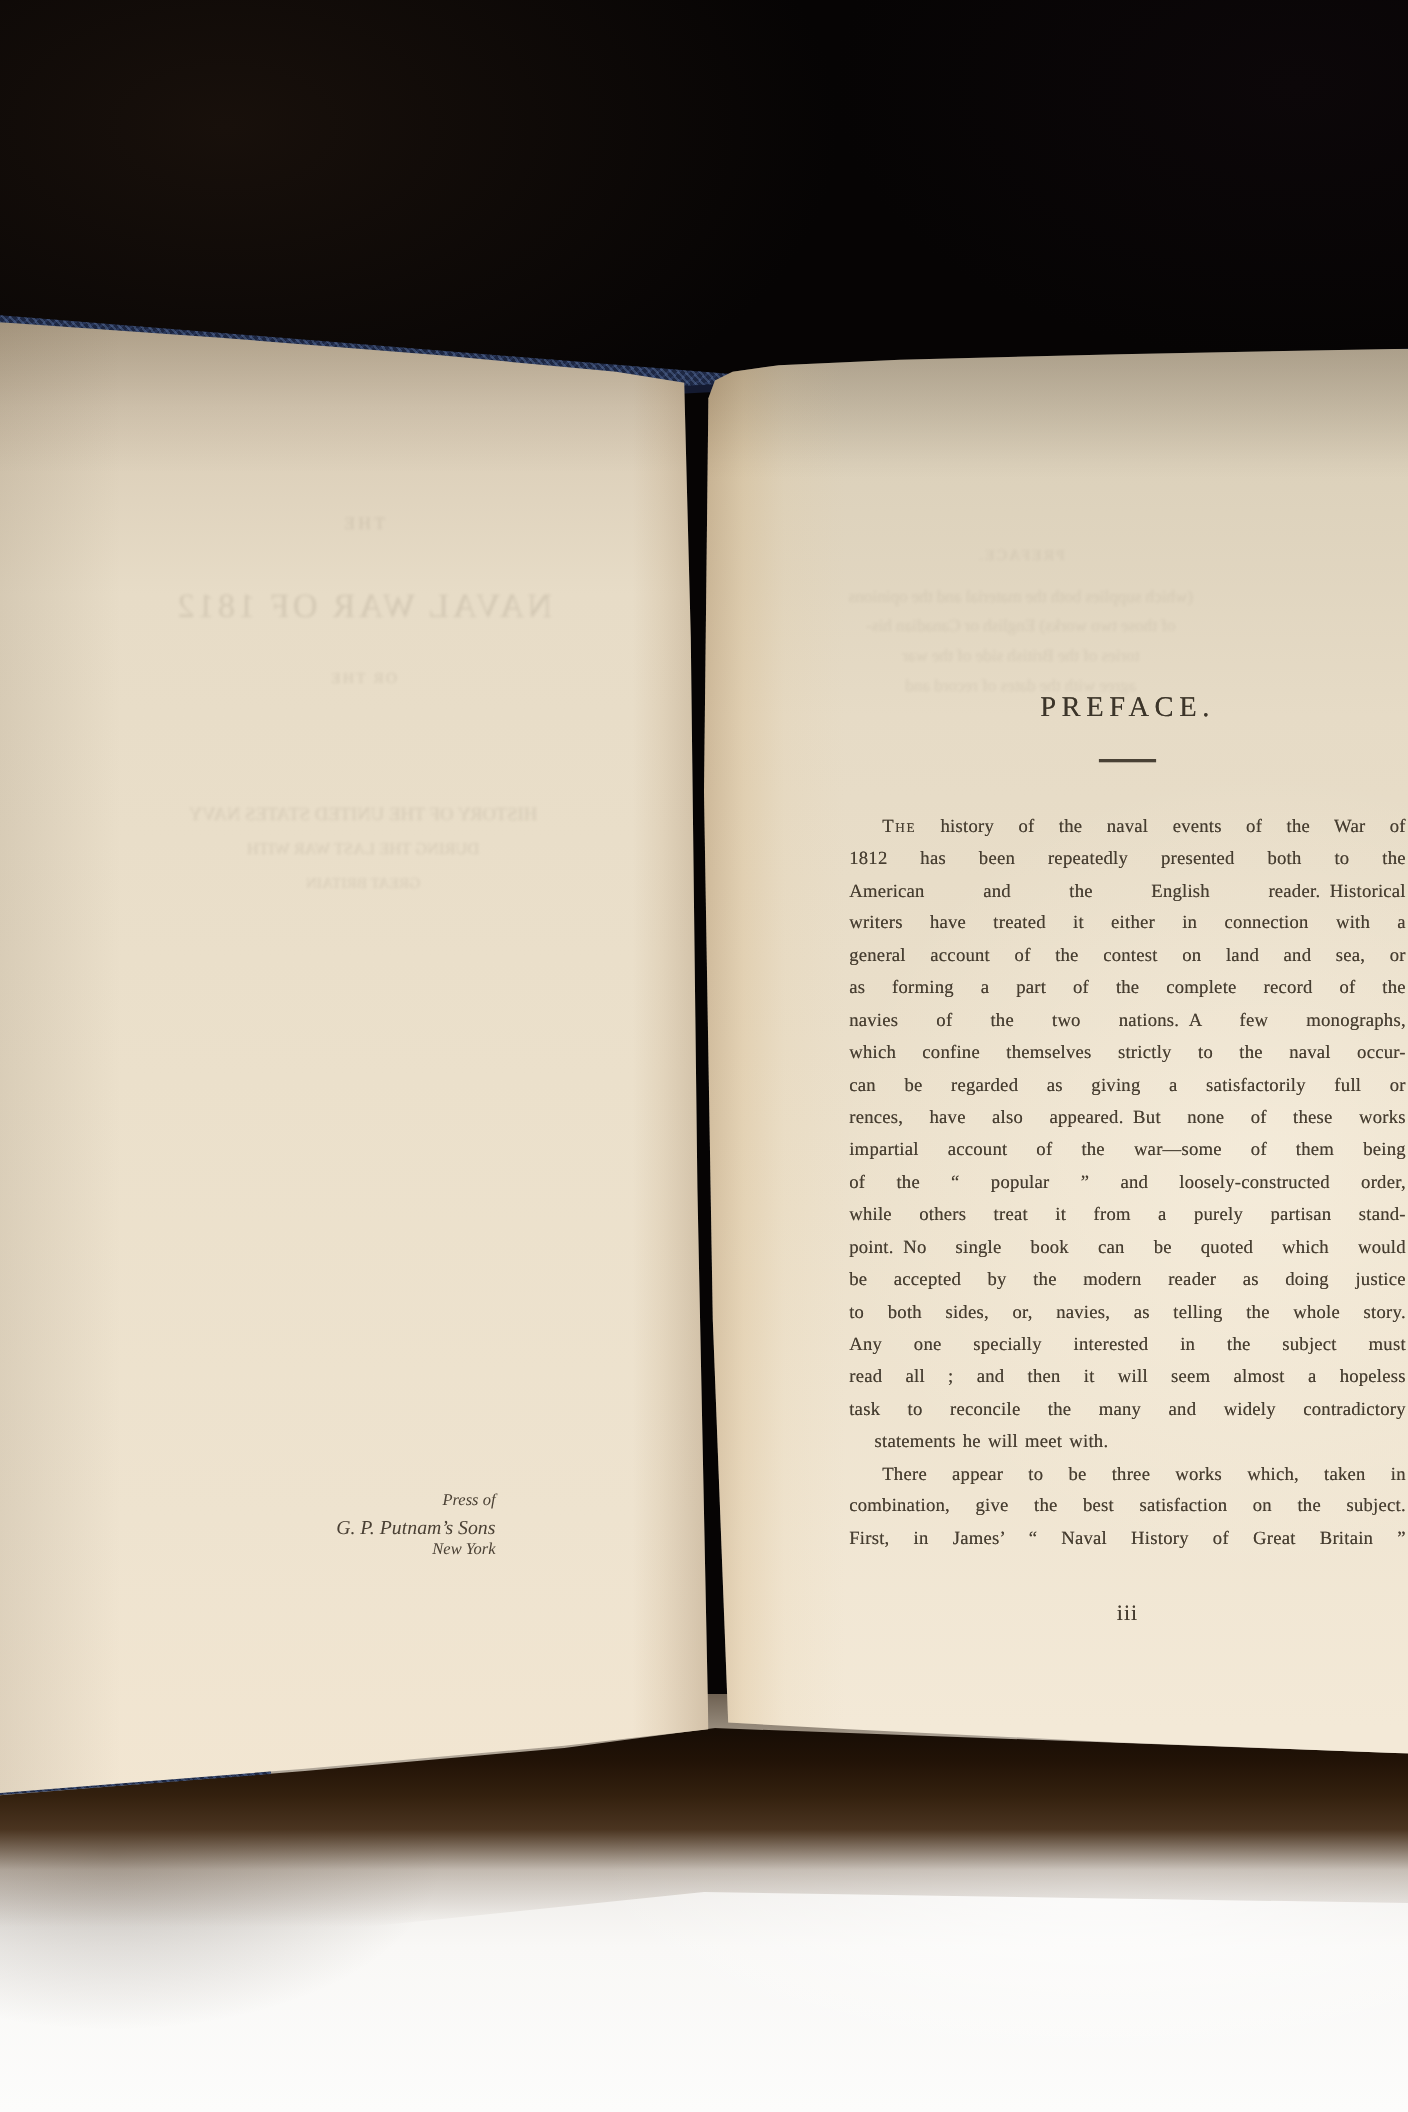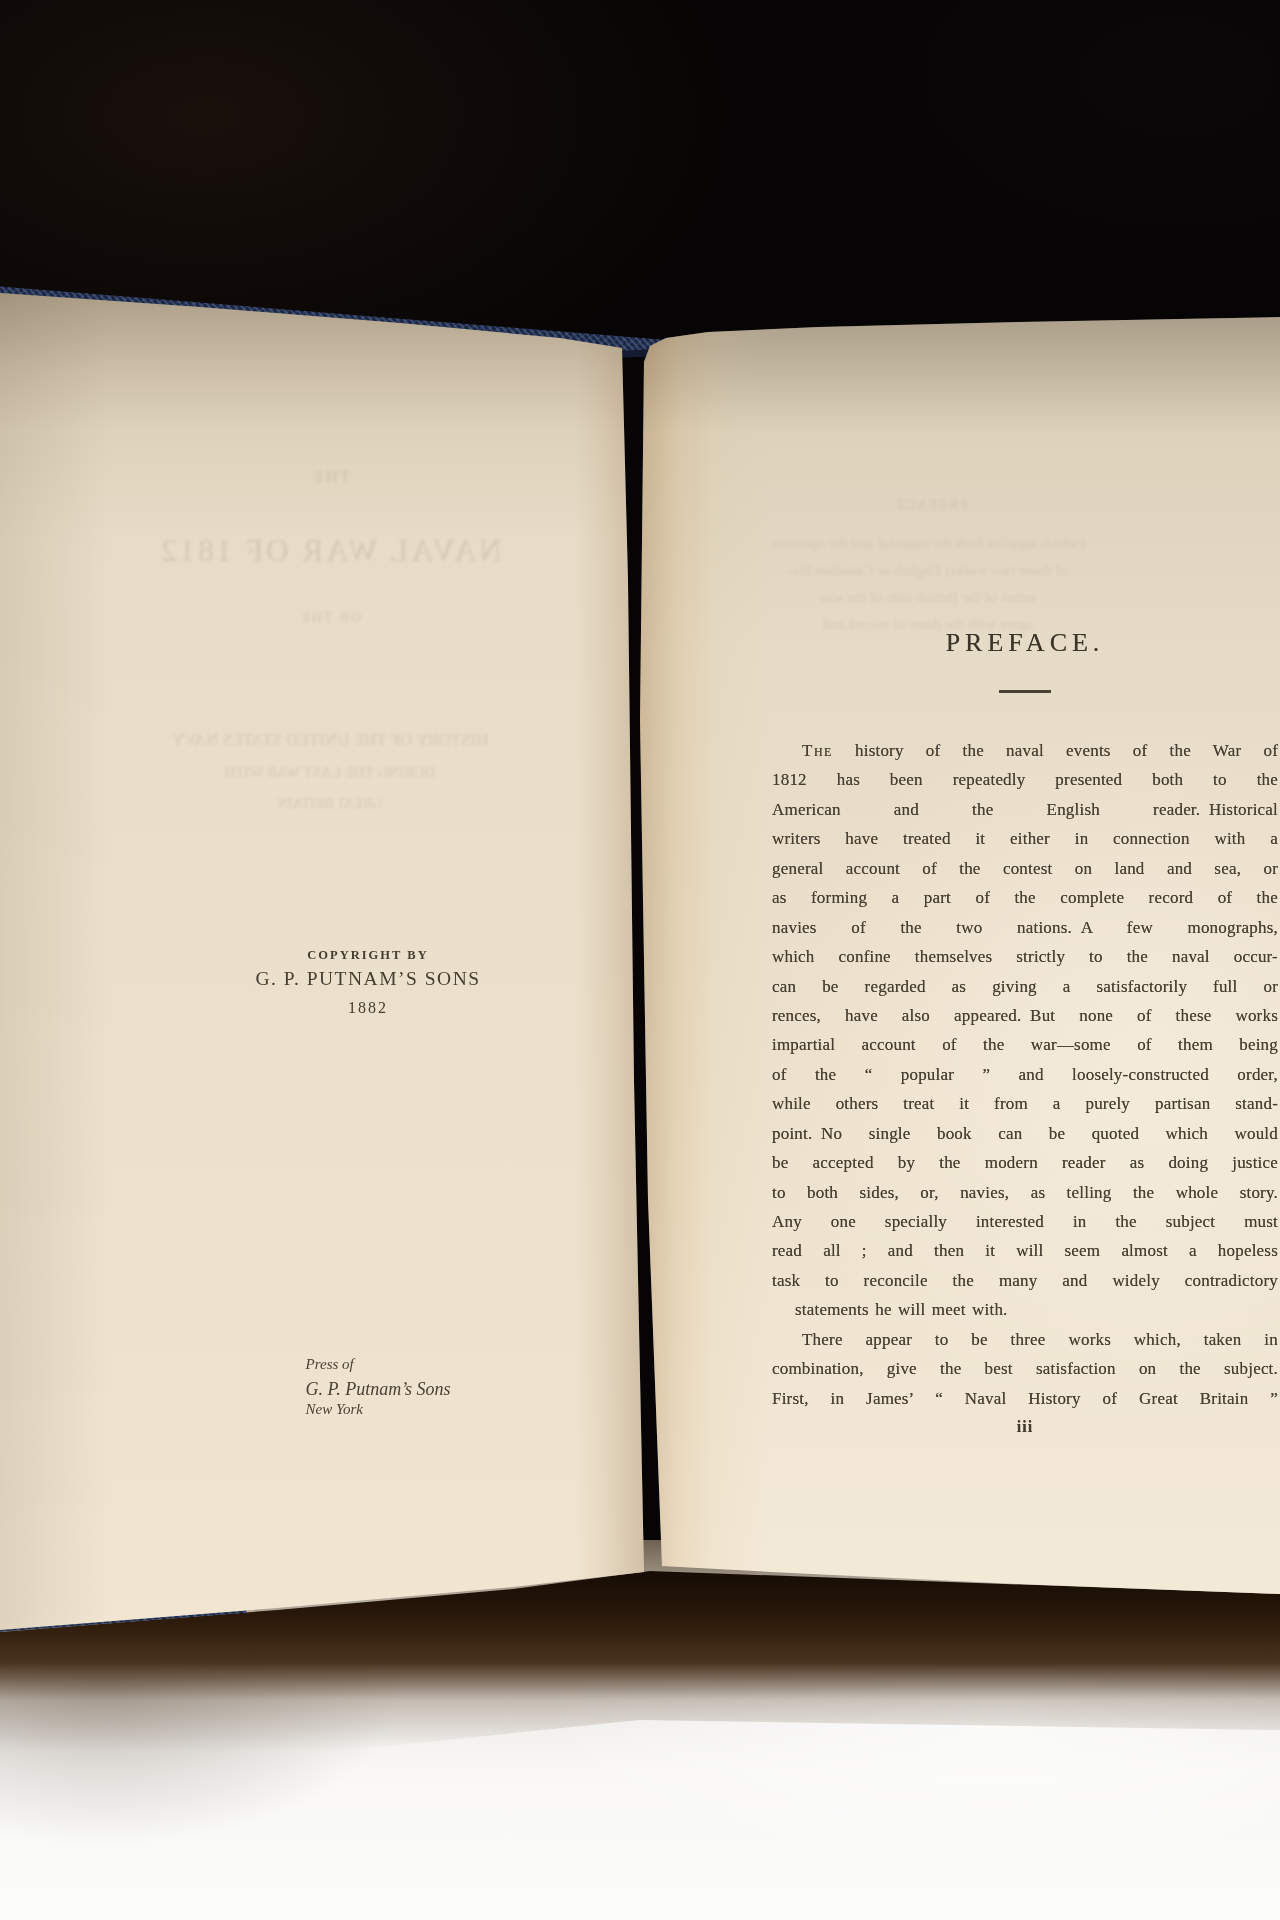--- a/index.html
+++ b/index.html
@@ -74,38 +74,38 @@
   .gr-line{font-size:15.5px;line-height:27px;}
   .gr-line:first-child{font-size:14px;letter-spacing:2px;margin-bottom:10px;}
 
   
   .copyright{position:absolute;left:368px;top:668px;transform:translateX(-50%);
              text-align:center;color:#453c30;}
   .copyright .l1{font-size:12.5px;font-weight:bold;letter-spacing:2px;}
   .copyright .l2{font-size:19.5px;letter-spacing:1.5px;margin-top:5px;}
   .copyright .l3{font-size:16px;letter-spacing:2px;margin-top:9px;}
   .imprint{position:absolute;left:378px;top:1076px;transform:translateX(-50%);
-           text-align:left;font-style:italic;color:#4a4034;}
+           text-align:right;font-style:italic;color:#4a4034;}
   .imprint .l1{font-size:15px;}
   .imprint .l2{font-size:18px;margin-top:6px;}
   .imprint .l3{font-size:15px;margin-top:1px;}
 
   
   .pcol{position:absolute;left:154px;width:506px;color:#473e31;
         text-shadow:0 0 .6px rgba(74,64,52,.75);}
   .preface-head{top:328px;text-align:center;font-size:26px;letter-spacing:5px;color:#3c352a;}
   .preface-rule{position:absolute;left:154px;top:390px;width:506px;}
   .preface-rule i{display:block;width:52px;height:3px;margin:0 auto;background:#494135;}
   .preface-body{top:436px;font-size:17px;line-height:29.45px;
                 letter-spacing:.2px;word-spacing:2px;}
   .bline{text-align:justify;text-align-last:justify;white-space:normal;height:29.45px;overflow:visible;}
   .bline.noj{text-align-last:left;margin-left:23px;}
   .bline.ind{text-indent:30px;}
   .sc{font-variant:small-caps;letter-spacing:1.5px;}
-  .page-num{top:1118px;text-align:center;font-size:16px;font-weight:bold;color:#453c2f;letter-spacing:1px;}
+  .page-num{top:1156px;text-align:center;font-size:20px;font-weight:normal;color:#453c2f;letter-spacing:1px;}
 </style>
 </head>
 <body>
 
 <div class="stage">
   <div class="bg"></div>
   <div class="table"></div>
   <div class="book-shadow"></div>
   <div class="cover-top-left hatch"></div>
   <div class="cover-top-right"></div>
@@ -113,25 +113,20 @@
 
   <div class="page page-left">
     <div class="ghost ghost-left">
         <div class="gl-line">THE</div>
         <div class="gl-line">NAVAL WAR OF 1812</div>
         <div class="gl-line">OR THE</div>
         <div class="gl-line">HISTORY OF THE UNITED STATES NAVY</div>
         <div class="gl-line">DURING THE LAST WAR WITH</div>
         <div class="gl-line">GREAT BRITAIN</div>
       </div>
-    <div class="copyright">
-      <div class="l1">COPYRIGHT BY</div>
-      <div class="l2">G. P. PUTNAM’S SONS</div>
-      <div class="l3">1882</div>
-    </div>
     <div class="imprint">
       <div class="l1">Press of</div>
       <div class="l2">G. P. Putnam’s Sons</div>
       <div class="l3">New York</div>
     </div>
   </div>
 
   <div class="page page-right">
     <div class="ghost ghost-right">
         <div class="gr-line">PREFACE.</div>

